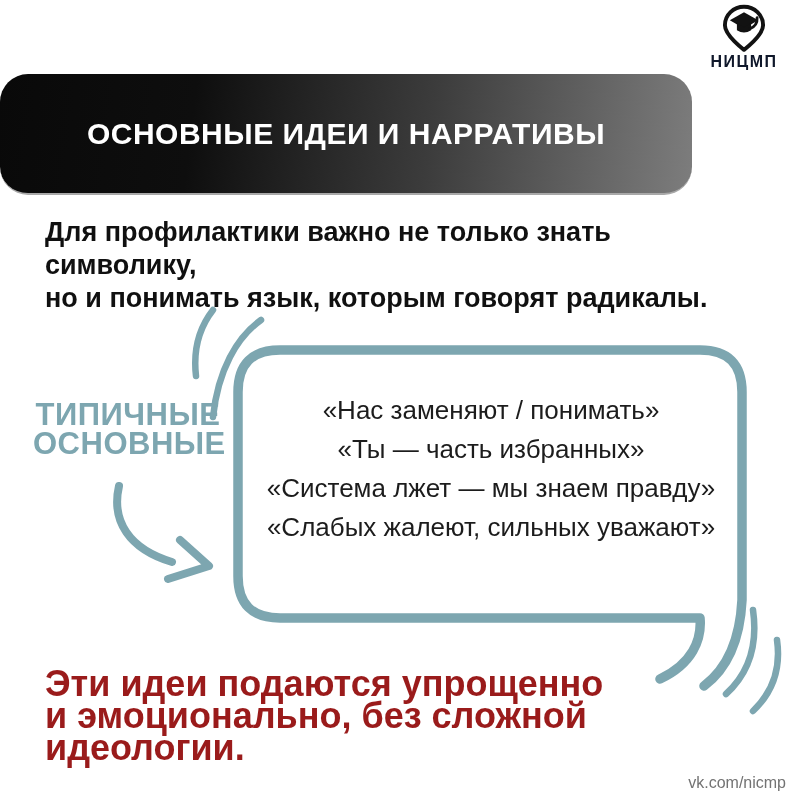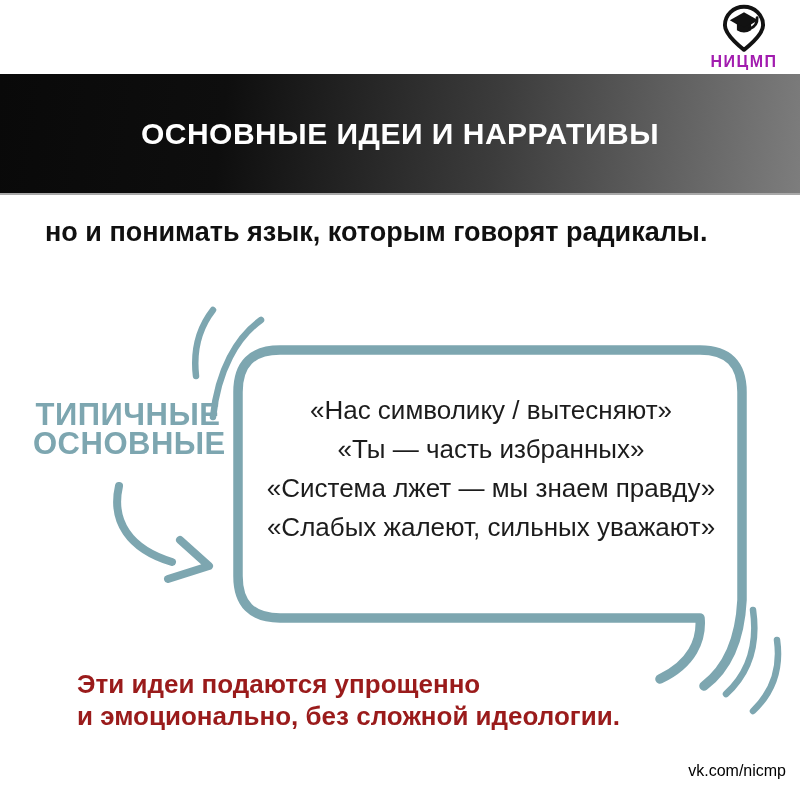--- a/index.html
+++ b/index.html
@@ -5,27 +5,27 @@
   html,body{margin:0;padding:0;background:#e8e8e8;}
   .canvas{
     position:relative;width:800px;height:800px;margin:0 auto;
     background:#ffffff;overflow:hidden;
     font-family:"Liberation Sans","DejaVu Sans",sans-serif;
     color:#141414;
   }
   
   .logo{position:absolute;top:4px;right:8px;width:96px;text-align:center;}
   .logo svg{display:block;margin:0 auto;}
-  .logo .org{font-size:16px;font-weight:bold;letter-spacing:1.5px;color:#a21caf;margin-top:1px;}
+  .logo .org{font-size:16px;font-weight:bold;letter-spacing:1.5px;color:#0f172a;margin-top:1px;}
   
   .banner{
-    position:absolute;left:0;top:74px;width:800px;height:119px;
+    position:absolute;left:0;top:74px;width:692px;height:119px;
     background:linear-gradient(97deg,#090909 0%,#0e0e0e 28%,#3c3c3c 62%,#7d7d7d 100%);
     border-bottom:2px solid #a8a8a8;
-    display:flex;align-items:center;justify-content:center;
+    display:flex;align-items:center;justify-content:center;border-radius:28px;
   }
   .banner .title{
     color:#ffffff;font-size:30px;font-weight:bold;letter-spacing:0.5px;
   }
   
   .intro{
     position:absolute;left:45px;top:216px;width:720px;
     font-size:27px;font-weight:bold;line-height:33px;color:#101010;
   }
   
@@ -37,25 +37,25 @@
   
   .art{position:absolute;left:0;top:0;pointer-events:none;}
   
   .quotes{
     position:absolute;left:245px;top:391px;width:492px;text-align:center;
     font-size:26px;line-height:39px;color:#1c1c1c;
   }
   
   .note{
     position:absolute;left:45px;top:668px;width:700px;
-    font-size:26px;font-weight:bold;line-height:32px;color:var(--red,#9a1b1b);margin-left:32px;
+    font-size:36px;font-weight:bold;line-height:32px;color:var(--red,#9a1b1b);
   }
   
   .watermark{
-    position:absolute;right:14px;bottom:20px;font-size:16px;color:#000000;
+    position:absolute;right:14px;bottom:8px;font-size:16px;color:#737373;
   }
 </style>
 </head>
 <body>
 
 <div class="canvas" style="--accent: #7da6b0; --red: #9a1b1b;">
 
   <div class="logo">
     <span>
       <svg width="54" height="48" viewBox="0 0 48 44" aria-hidden="true">
@@ -66,20 +66,21 @@
       </svg>
     </span>
     <div class="org">НИЦМП</div>
   </div>
 
   <div class="banner">
     <div class="title">ОСНОВНЫЕ ИДЕИ И НАРРАТИВЫ</div>
   </div>
 
   <div class="intro">
+    <div>Для профилактики важно не только знать символику,</div>
     <div>но и понимать язык, которым говорят радикалы.</div>
   </div>
 
   <div class="nar-label">
     <div>ТИПИЧНЫЕ</div>
     <div>ОСНОВНЫЕ</div>
   </div>
 
   <svg class="art" width="800" height="800" viewBox="0 0 800 800">
 
@@ -99,21 +100,21 @@
              M 261 320 C 237 337 218 370 213 417" fill="none" stroke-width="6.5" stroke-linecap="round" stroke="#7da6b0"></path>
 
     <path d="M 753 610 C 758 645 749 673 726 694
              M 777 640 C 781 668 773 692 753 711" fill="none" stroke-width="6.5" stroke-linecap="round" stroke="#7da6b0"></path>
 
     <path d="M 119 486 C 111 521 129 549 172 562
              M 180 540 L 209 566 L 168 579" fill="none" stroke-width="8" stroke-linecap="round" stroke-linejoin="round" stroke="#7da6b0"></path>
   </svg>
 
   <div class="quotes">
-    <div>«Нас символику / вытесняют»</div>
+    <div>«Нас заменяют / понимать»</div>
     <div>«Ты — часть избранных»</div>
     <div>«Система лжет — мы знаем правду»</div>
     <div>«Слабых жалеют, сильных уважают»</div>
   </div>
 
   <div class="note">
     <div>Эти идеи подаются упрощенно</div>
     <div>и эмоционально, без сложной идеологии.</div>
   </div>
 

